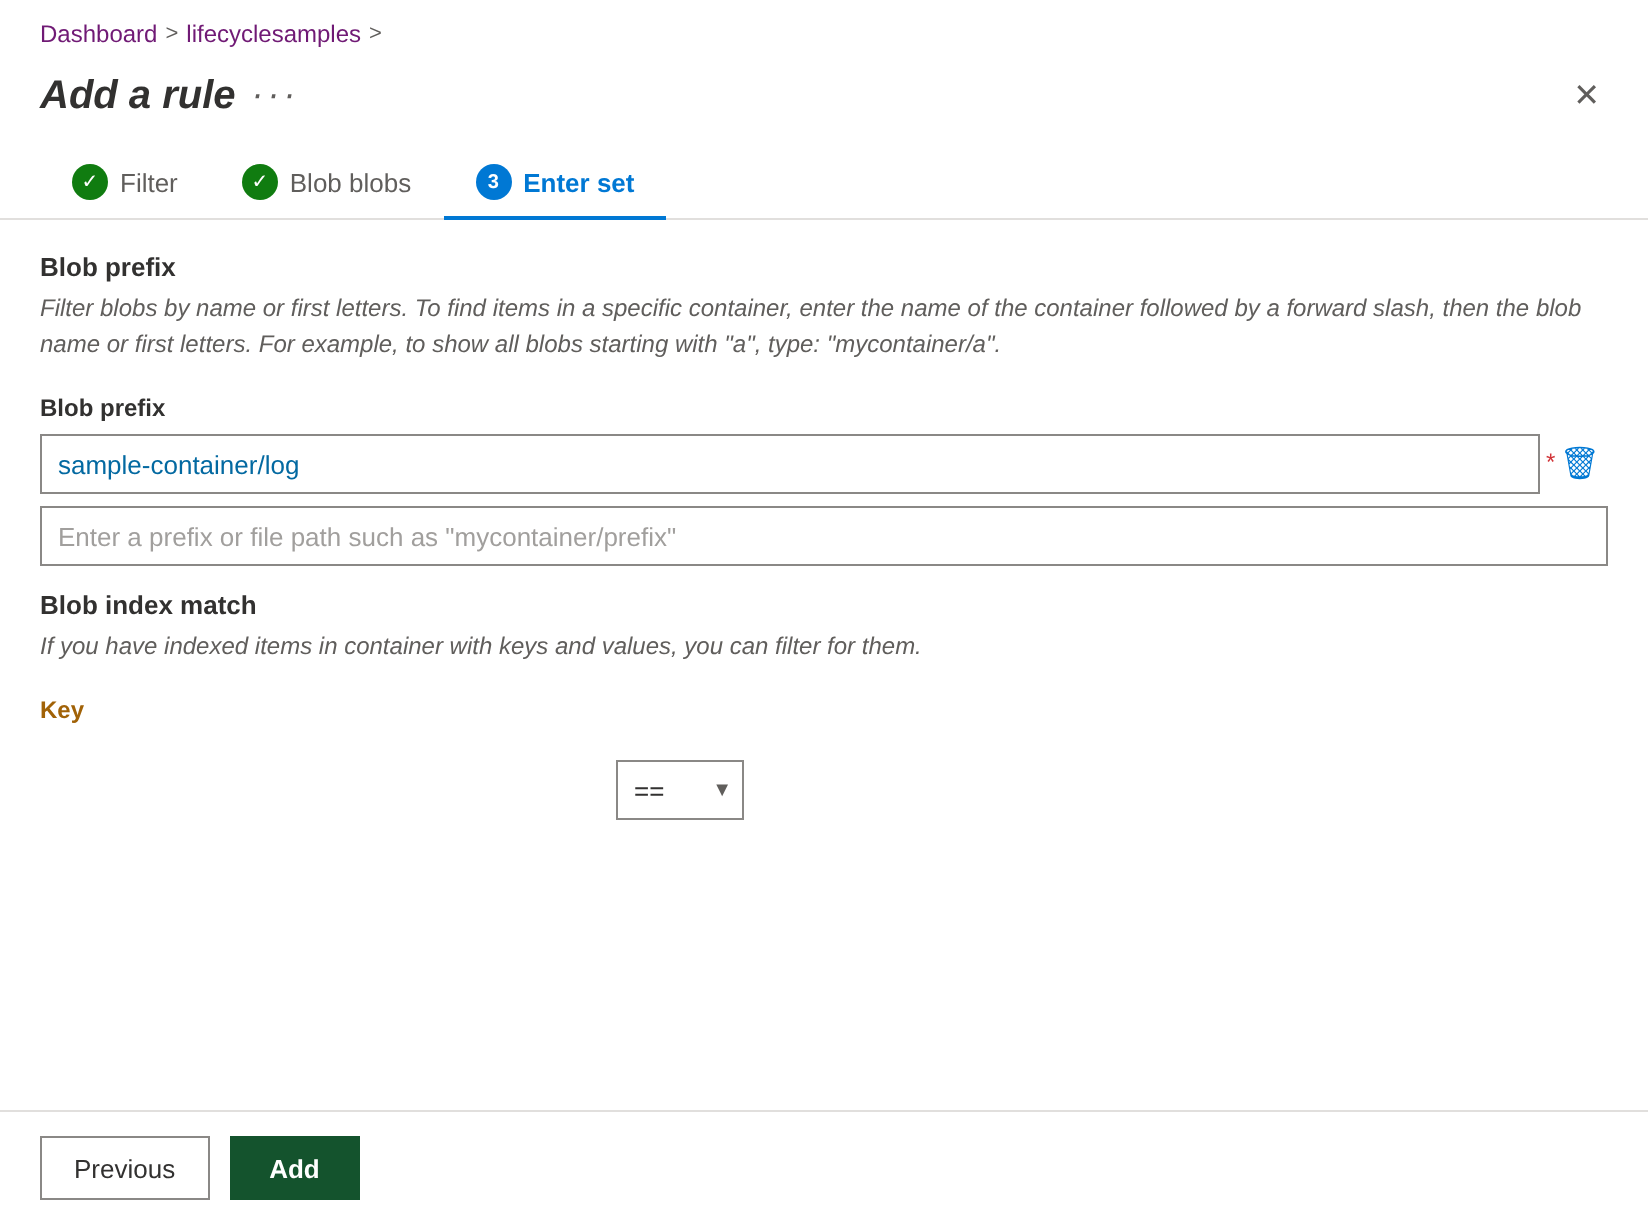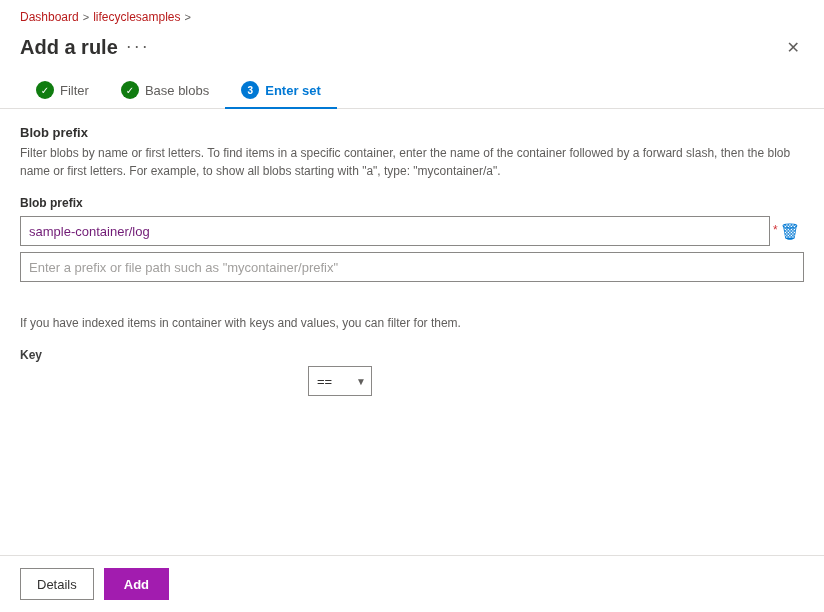--- a/index.html
+++ b/index.html
@@ -19,33 +19,34 @@
       padding: 10px 20px 6px 20px;
       font-size: 12px;
       color: #0078d4;
       gap: 4px;
     }
     .breadcrumb-bar .separator {
       color: #605e5c;
       font-size: 11px;
     }
     .breadcrumb-item {
-      color: #b91c1c;
+      color: #701a75;
       cursor: pointer;
     }
 
     .panel-header {
       display: flex;
       align-items: center;
       justify-content: space-between;
       padding: 4px 20px 12px 20px;
     }
     .panel-title-row {
       display: flex;
       gap: 8px;
+      font-style: italic;
     }
     .panel-title {
       font-size: 20px;
       font-weight: 600;
       color: #323130;
     }
     .more-icon {
       font-size: 18px;
       color: #605e5c;
       cursor: pointer;
@@ -114,20 +115,21 @@
       font-size: 13px;
       font-weight: 600;
       color: #323130;
       margin-bottom: 4px;
     }
     .section-desc {
       font-size: 12px;
       color: #605e5c;
       margin-bottom: 16px;
       line-height: 1.5;
+      font-style: italic;
     }
 
     .field-label {
       font-size: 12px;
       font-weight: 600;
       color: #323130;
       margin-bottom: 6px;
     }
 
     .prefix-row {
@@ -135,21 +137,21 @@
       align-items: center;
       gap: 6px;
       margin-bottom: 6px;
     }
 
     .text-input {
       height: 30px;
       border: 1px solid #8a8886;
       padding: 0 8px;
       font-size: 13px;
-      color: #701a75;
+      color: #0369a1;
       outline: none;
       background: #ffffff;
       width: 100%;
     }
     .text-input::placeholder {
       color: #a19f9d;
     }
 
     .prefix-input-wrap {
       flex: 1;
@@ -171,21 +173,21 @@
       display: flex;
       align-items: center;
       justify-content: center;
     }
     .delete-icon {
       color: #0078d4;
       font-size: 16px;
     }
 
     .second-input-row {
-      margin-bottom: 32px;
+      margin-bottom: 12px;
     }
 
     .blob-index-section {
       margin-top: 4px;
     }
 
     .key-value-row {
       display: flex;
       align-items: flex-start;
       gap: 0;
@@ -198,22 +200,22 @@
       flex: 0 0 80px;
       padding: 0 8px;
     }
     .kv-col-val {
       flex: 1;
     }
 
     .kv-header {
       font-size: 12px;
       font-weight: 600;
-      color: #404040;
-      margin-bottom: 4px;
+      color: #a16207;
+      margin-bottom: 18px;
     }
 
     .select-wrap {
       position: relative;
       display: flex;
       align-items: center;
     }
     .operator-select {
       height: 30px;
       border: 1px solid #8a8886;
@@ -255,21 +257,21 @@
       color: #323130;
       font-size: 13px;
       cursor: pointer;
       font-family: inherit;
     }
 
     .btn-primary {
       height: 32px;
       padding: 0 20px;
       border: none;
-      background: #a21caf;
+      background: #14532d;
       color: #ffffff;
       font-size: 13px;
       cursor: pointer;
       font-family: inherit;
       font-weight: 600;
     }
   </style>
 </head>
 <body>
 
@@ -288,21 +290,21 @@
   <span class="close-icon">✕</span>
 </div>
 
 <div class="tabs-row">
   <div class="tab">
     <div class="tab-check">✓</div>
     <span>Filter</span>
   </div>
   <div class="tab">
     <div class="tab-check">✓</div>
-    <span>Base blobs</span>
+    <span>Blob blobs</span>
   </div>
   <div class="tab active">
     <div class="tab-number">3</div>
     <span>Enter set</span>
   </div>
 </div>
 
 <div class="content-area">
 
   <div class="section-title">Blob prefix</div>
@@ -318,20 +320,21 @@
     <button class="delete-btn">
       <span class="delete-icon">🗑</span>
     </button>
   </div>
 
   <div class="second-input-row">
     <input type="text" class="text-input" placeholder="Enter a prefix or file path such as &quot;mycontainer/prefix&quot;" style="">
   </div>
 
   <div class="blob-index-section">
+    <div class="section-title">Blob index match</div>
     <div class="section-desc">If you have indexed items in container with keys and values, you can filter for them.</div>
 
     <div class="key-value-row">
       <div class="kv-col-key">
         <div class="kv-header">Key</div>
       </div>
       <div class="kv-col-op">
         <div class="kv-header">&nbsp;</div>
         <div class="select-wrap">
           <select class="operator-select">
@@ -344,15 +347,15 @@
           </select>
           <span class="select-chevron">▼</span>
         </div>
       </div>
     </div>
   </div>
 
 </div>
 
 <div class="footer-row">
-  <button class="btn-secondary">Details</button>
+  <button class="btn-secondary">Previous</button>
   <button class="btn-primary">Add</button>
 </div>
 
 </body></html>

